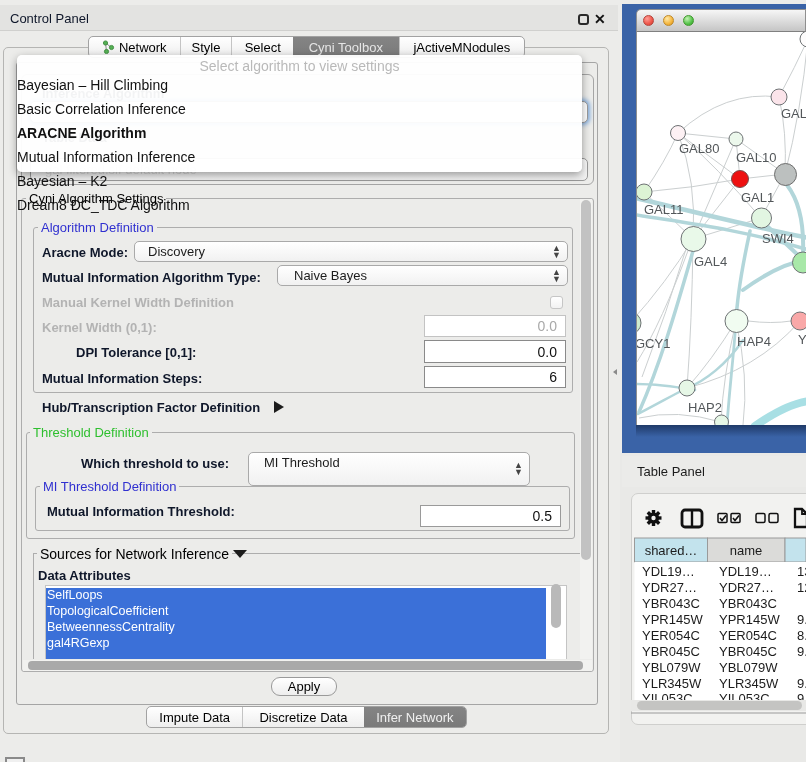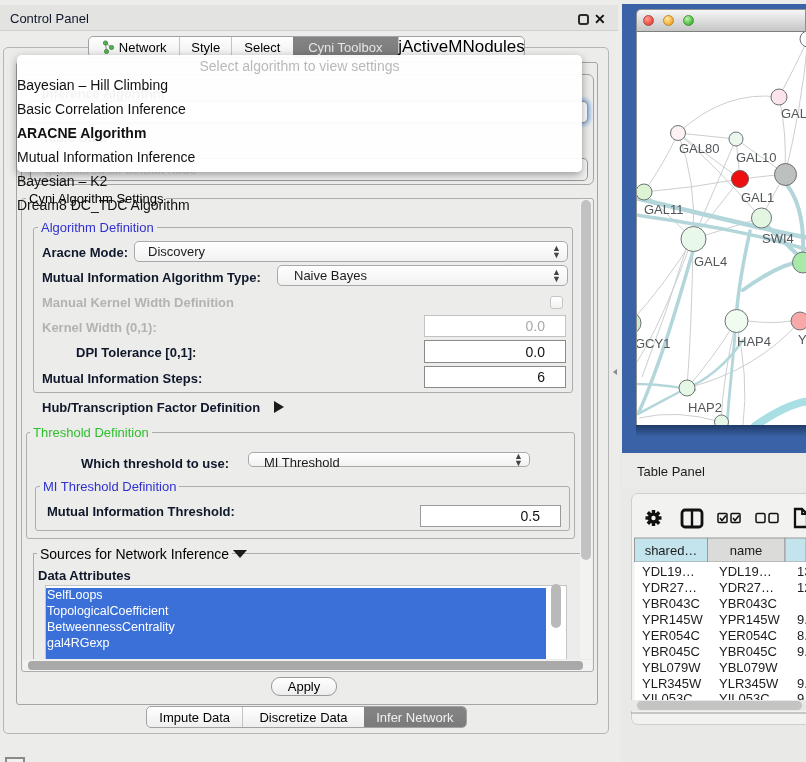--- a/index.html
+++ b/index.html
@@ -1,21 +1,21 @@
 <!DOCTYPE html>
 <html><head>
 <meta charset="utf-8">
 <style>
 * { margin:0; padding:0; box-sizing:border-box; }
 html,body { width:806px; height:762px; overflow:hidden; }
 body { background:#ececea; font-family:"Liberation Sans", sans-serif; position:relative; }
 .abs { position:absolute; }
 .lbl { font-size:13px; color:#0f172a; white-space:nowrap; }
 .bold { font-weight:bold; }
-.field { position:absolute; background:#fff; border:1px solid #9f9f9f; font-size:14px; text-align:right; padding-right:20px; }
+.field { position:absolute; background:#fff; border:1px solid #9f9f9f; font-size:14px; text-align:right; padding-right:8px; }
 .combo { position:absolute; background:linear-gradient(#ffffff,#f1f1f1); border:1px solid #a9a9a9; border-radius:5px; font-size:13px; color:#1c1c1c; }
 .combo .ar { position:absolute; right:6px; top:50%; transform:translateY(-50%); font-size:9px; color:#444; line-height:7px; text-align:center; }
 .gbox { position:absolute; border:1px solid #adadad; border-radius:3px; }
 .gtitle { position:absolute; font-size:13px; background:#ececea; padding:0 3px; white-space:nowrap; }
 </style>
 </head>
 <body>
 
 <div class="abs" style="left:7px;top:0;width:3px;height:3px;background:#555;"></div>
 <div class="abs" style="left:0;top:0;width:620px;height:762px;background:#ececea;"></div>
@@ -33,21 +33,21 @@
     <svg width="13" height="14" viewBox="0 0 13 14" style="margin-right:4px;">
       <line x1="3.5" y1="3" x2="9.5" y2="7.5" stroke="#8a8a8a" stroke-width="1"></line>
       <line x1="3.5" y1="3" x2="4.5" y2="11.5" stroke="#8a8a8a" stroke-width="1"></line>
       <circle cx="3.5" cy="3" r="2.1" fill="#55b055" stroke="#3d8b3d" stroke-width="0.9"></circle>
       <circle cx="9.5" cy="7.5" r="2.1" fill="#55b055" stroke="#3d8b3d" stroke-width="0.9"></circle>
       <circle cx="4.5" cy="11.5" r="2.1" fill="#55b055" stroke="#3d8b3d" stroke-width="0.9"></circle>
     </svg>Network</div>
   <div style="width:52px;display:flex;align-items:center;justify-content:center;border-right:1px solid #c4c4c4;font-size:13px;">Style</div>
   <div style="width:61px;display:flex;align-items:center;justify-content:center;font-size:13px;">Select</div>
   <div style="width:106px;display:flex;align-items:center;justify-content:center;font-size:13px;background:linear-gradient(#848484,#7a7a7a);color:#e6e6e6;">Cyni Toolbox</div>
-  <div style="width:126px;display:flex;align-items:center;justify-content:center;font-size:17px;border-left:1px solid #c4c4c4;">jActiveMNodules</div>
+  <div style="width:126px;display:flex;align-items:center;justify-content:center;font-size:13px;border-left:1px solid #c4c4c4;">jActiveMNodules</div>
 </div>
 
 <div class="abs" style="left:30px;top:101px;width:558px;height:22px;background:#fff;border:1px solid #9a9a9a;border-radius:5px;box-shadow:0 0 4px 2px #85aede;"></div>
 <div class="abs" style="left:30px;top:158px;width:558px;height:23px;background:linear-gradient(#ffffff,#f0f0f0);border:1px solid #9a9a9a;border-radius:5px;"></div>
 <div class="abs" style="left:45px;top:162px;font-size:13px;color:#d8d8d8;">gal filtered.sif default node</div>
 <div class="abs" style="left:21px;top:74px;width:573px;height:111px;border:1px solid #a5a5a5;border-radius:6px;"></div>
 
 <div class="gbox" style="left:21px;top:198px;width:573px;height:474px;"></div>
 <div class="gtitle" style="left:26px;top:191px;">Cyni Algorithm Settings</div>
 
@@ -72,21 +72,21 @@
 <div class="field" style="left:424px;top:340px;width:142px;height:23px;border-color:#8a8a8a;color:#111;padding-top:3px;">0.0</div>
 <div class="abs lbl bold" style="left:42px;top:371px;">Mutual Information Steps:</div>
 <div class="field" style="left:424px;top:366px;width:142px;height:22px;border-color:#8a8a8a;color:#111;padding-top:2px;">6</div>
 
 <div class="abs lbl bold" style="left:42px;top:400px;">Hub/Transcription Factor Definition</div>
 <div class="abs" style="left:274px;top:401px;width:0;height:0;border-left:10px solid #1c1c1c;border-top:6.5px solid transparent;border-bottom:6.5px solid transparent;"></div>
 
 <div class="gbox" style="left:26px;top:432px;width:549px;height:107px;"></div>
 <div class="gtitle" style="left:30px;top:425px;color:#2ebf2e;">Threshold Definition</div>
 <div class="abs lbl bold" style="left:81px;top:456px;">Which threshold to use:</div>
-<div class="combo" style="left:248px;top:452px;width:282px;height:15px;">
+<div class="combo" style="left:248px;top:452px;width:282px;height:34px;">
     <span style="position:absolute;left:15px;top:2px;">MI Threshold</span>
     <span class="ar">▲<br>▼</span>
   </div>
 
 <div class="gbox" style="left:35px;top:486px;width:535px;height:45px;"></div>
 <div class="gtitle" style="left:40px;top:479px;color:#3030d0;">MI Threshold Definition</div>
 <div class="abs lbl bold" style="left:47px;top:504px;">Mutual Information Threshold:</div>
 <div class="field" style="left:420px;top:505px;width:141px;height:22px;border-color:#9a9a9a;color:#111;padding-top:2px;">0.5</div>
 
 <div class="abs" style="left:33px;top:553px;width:547px;height:106px;border-left:1px solid #adadad;border-top:1px solid #adadad;"></div>

